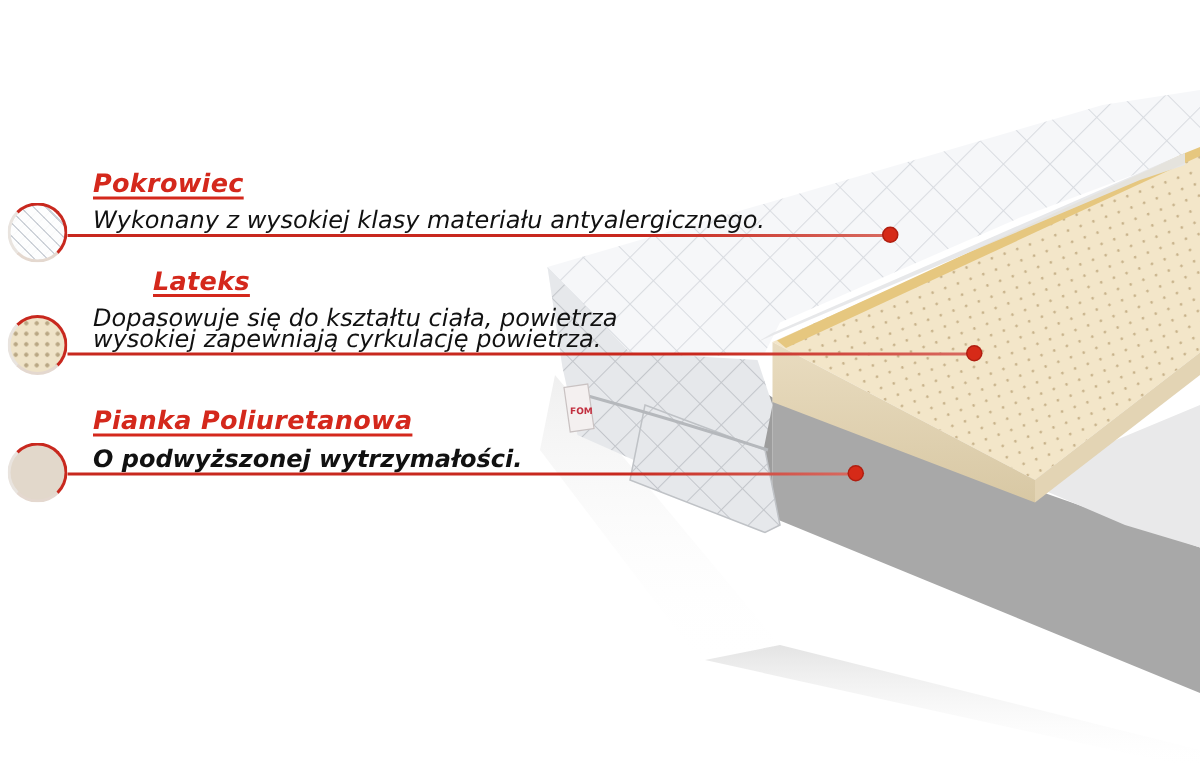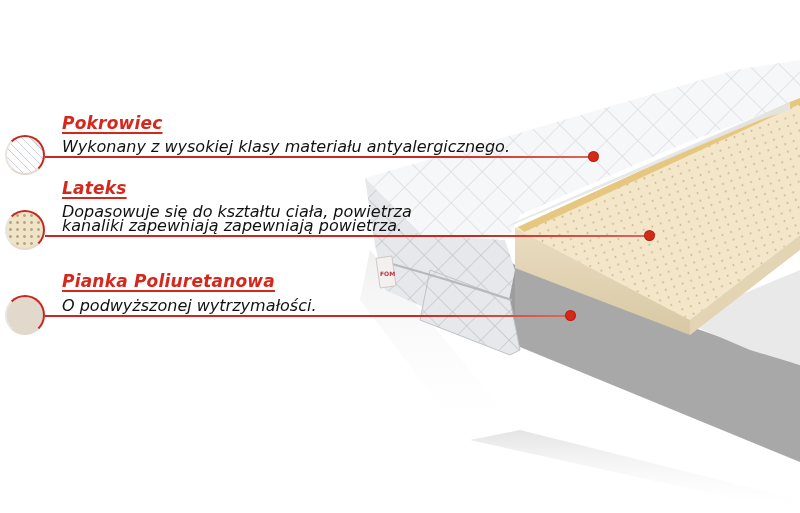--- a/index.html
+++ b/index.html
@@ -81,28 +81,28 @@
   <div class="feature">
     <div class="swatch cover" style="left:5px; top:135px;"></div>
     <div class="title" style="top:113px;">Pokrowiec</div>
     <div class="desc" style="top:140px;">Wykonany z wysokiej klasy materiału antyalergicznego.</div>
     <div class="leader" style="left:45px; top:156px; width:548px;"></div>
     <div class="dot" style="left:589px; top:152px;"></div>
   </div>
 
   <div class="feature">
     <div class="swatch latex" style="left:5px; top:210px;"></div>
-    <div class="title" style="top:178px;">Lateks</div>
+    <div class="title" style="top:178px;margin-left:40px;">Lateks</div>
     <div class="desc" style="top:205px;">Dopasowuje się do kształtu ciała, powietrza</div>
-    <div class="desc" style="top:219px;">kanaliki zapewniają zapewniają powietrza.</div>
+    <div class="desc" style="top:219px;">wysokiej zapewniają cyrkulację powietrza.</div>
     <div class="leader" style="left:45px; top:235px; width:604px;"></div>
     <div class="dot" style="left:645px; top:231px;"></div>
   </div>
 
   <div class="feature">
     <div class="swatch foam" style="left:5px; top:295px;"></div>
     <div class="title" style="top:271px;">Pianka Poliuretanowa</div>
-    <div class="desc" style="top:299px;">O podwyższonej wytrzymałości.</div>
+    <div class="desc" style="top:299px;font-weight:bold;">O podwyższonej wytrzymałości.</div>
     <div class="leader" style="left:45px; top:315px; width:525px;"></div>
     <div class="dot" style="left:566px; top:311px;"></div>
   </div>
 
 </div>
 
 </body></html>

